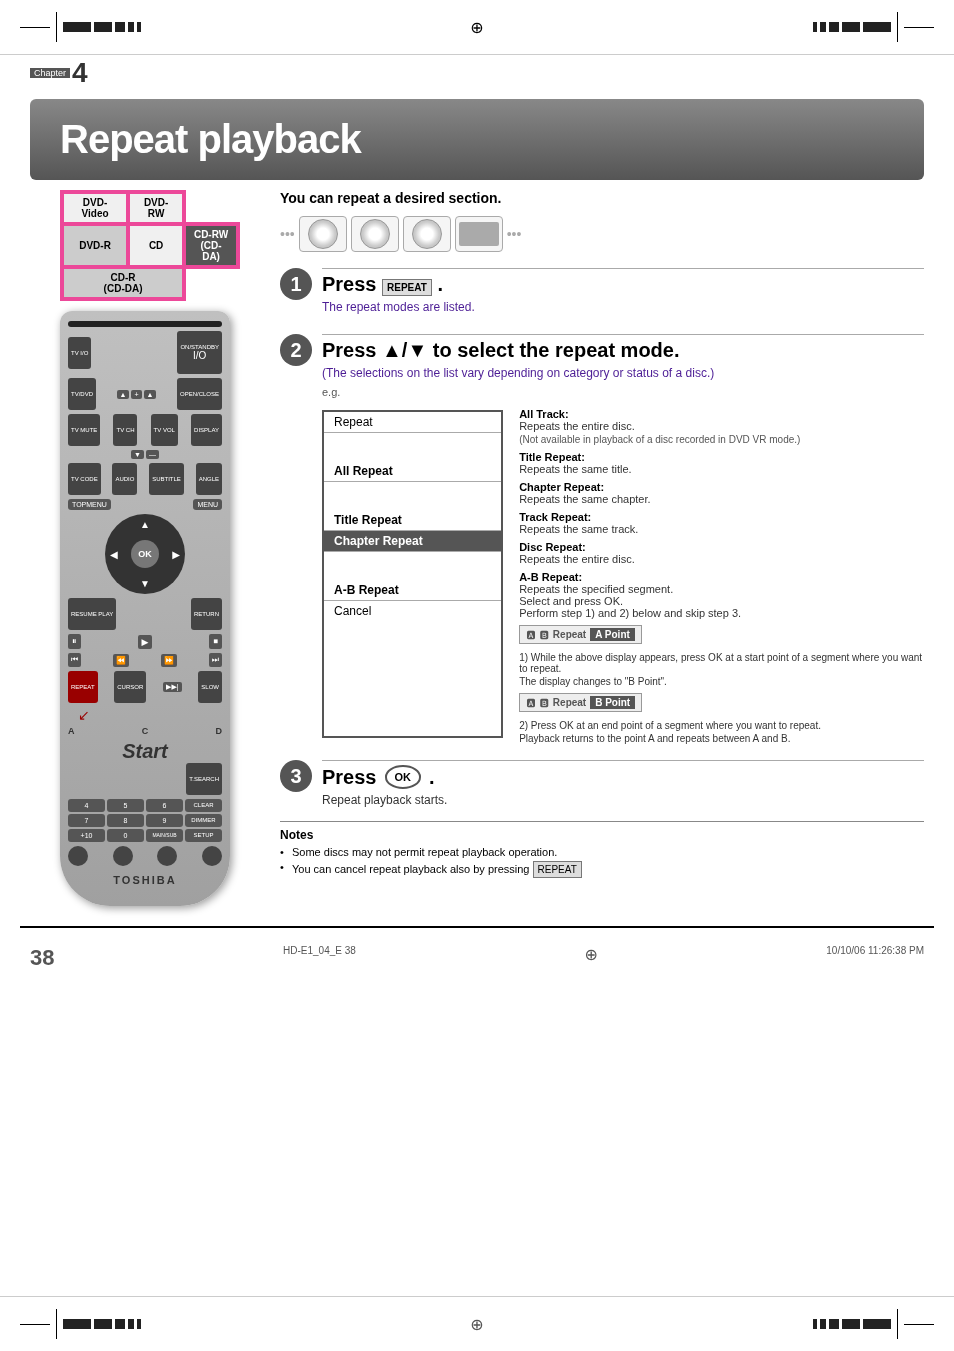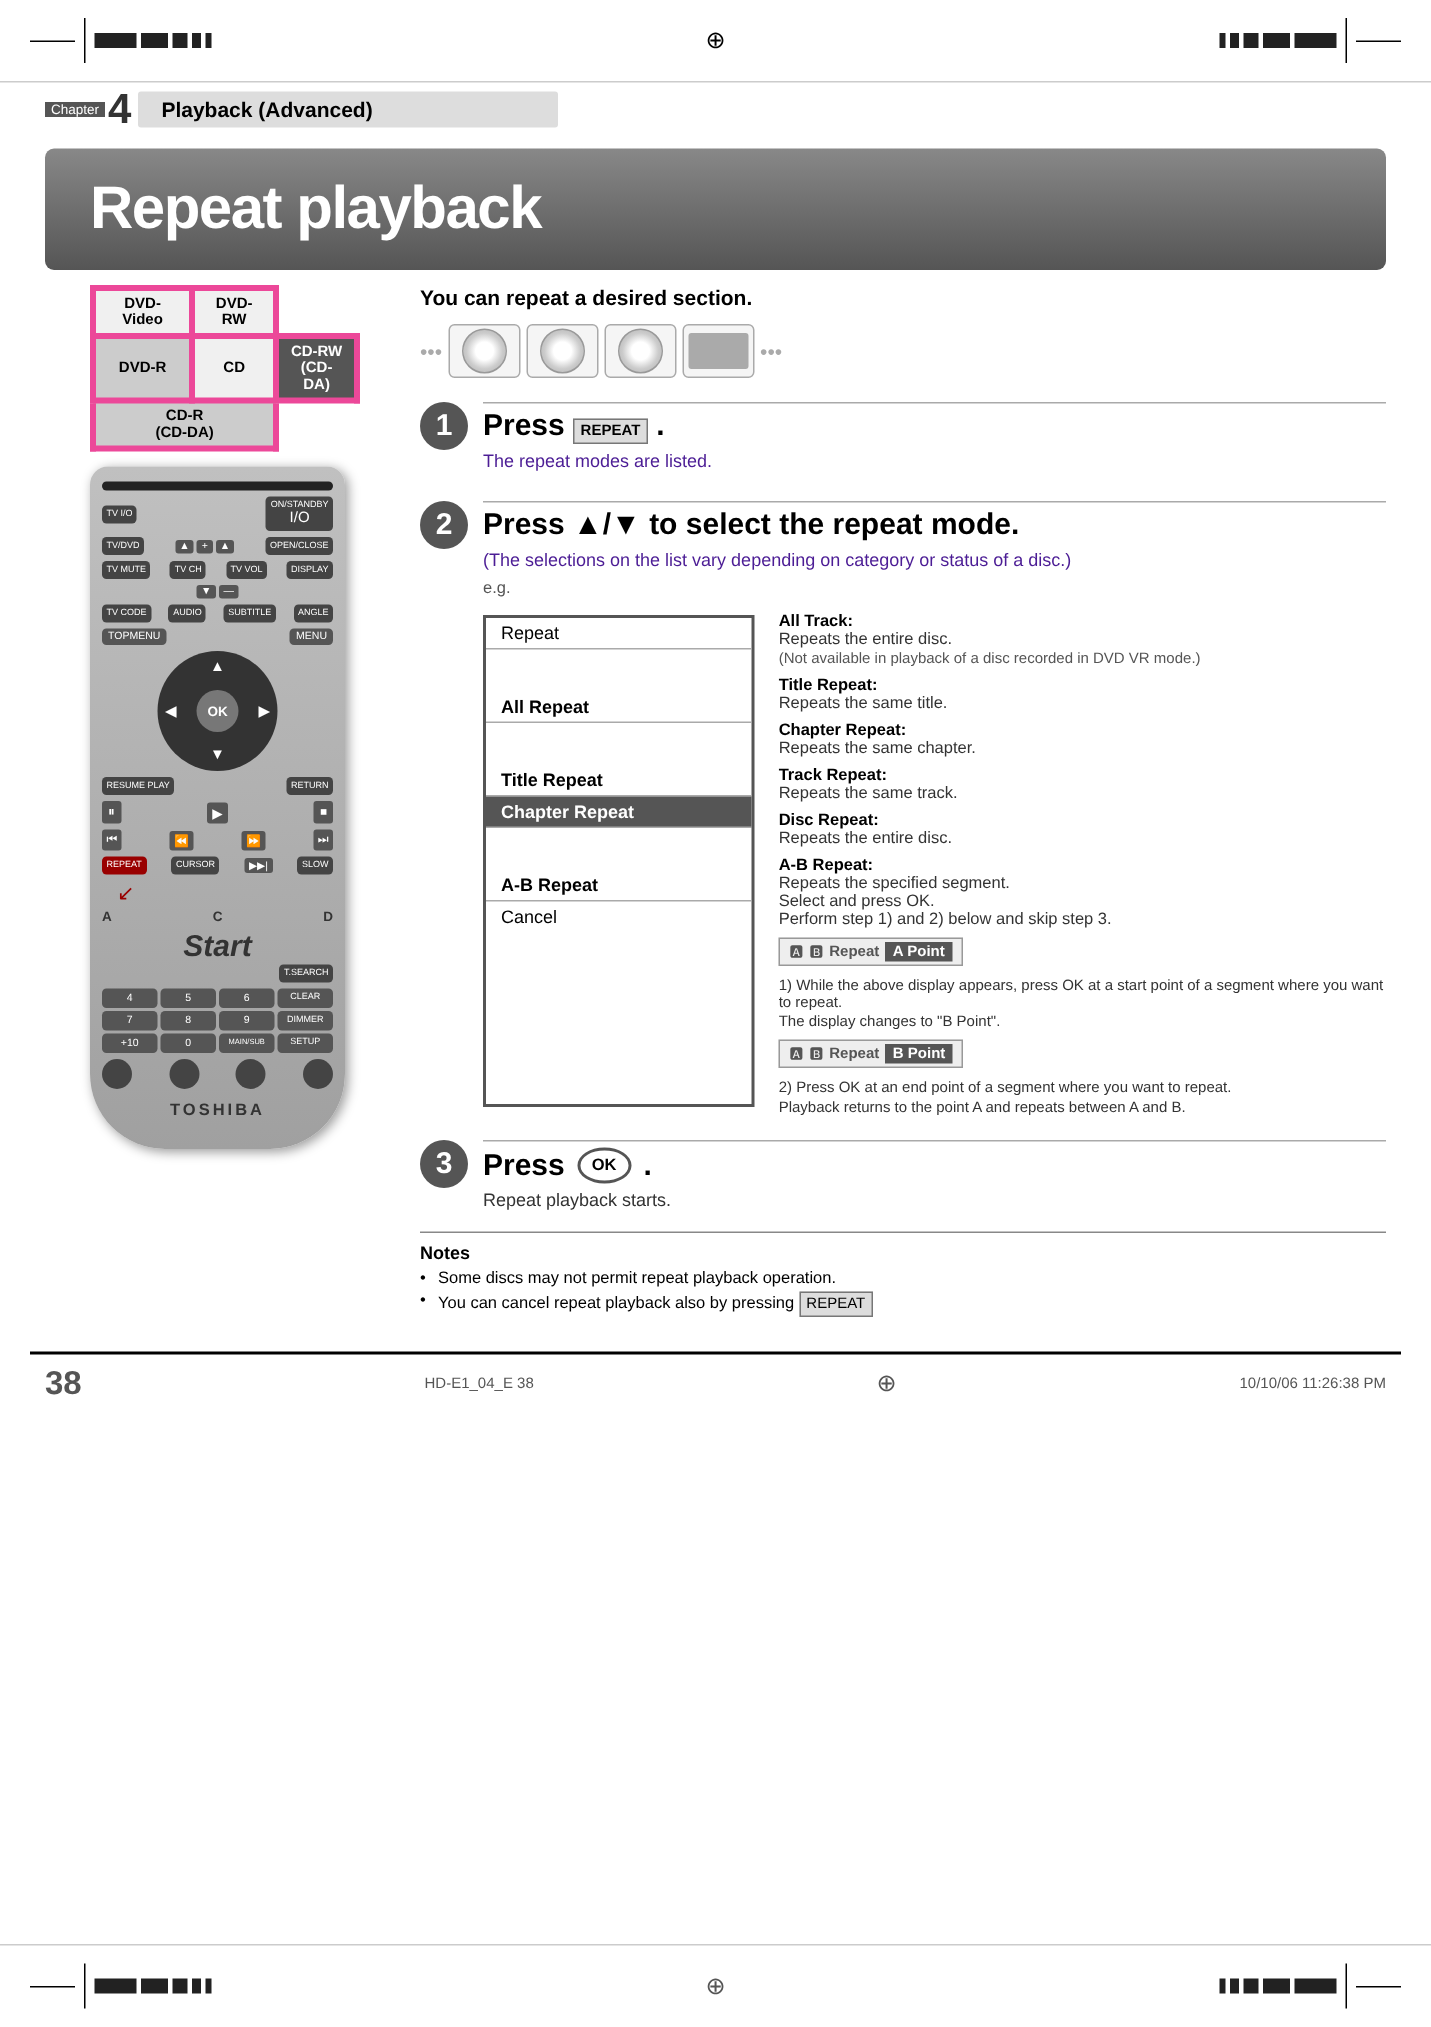--- a/index.html
+++ b/index.html
@@ -163,21 +163,21 @@
       padding: 2px 4px;
       font-size: 7px;
       cursor: pointer;
       text-align: center;
       min-width: 28px;
     }
     .remote-btn-small {
       background: #444;
       color: #fff;
       border-radius: 3px;
-      padding: 3px 3px;
+      padding: 13px 3px;
       font-size: 6px;
       cursor: pointer;
       text-align: center;
       min-width: 20px;
     }
     .remote-oval {
       background: #333;
       border-radius: 50%;
       width: 80px;
       height: 80px;
@@ -446,22 +446,21 @@
     
     .page-num {
       font-size: 22px;
       font-weight: bold;
     }
     .footer-info {
       font-size: 10px;
       color: #555;
       display: flex;
       justify-content: space-between;
-      align-items: center;
-      padding: 6px 30px;
+      padding: 17px 30px;
     }
     .bottom-divider {
       border-top: 2px solid #000;
       margin: 0 20px;
     }
 
     .step3-inline {
       display: flex;
       align-items: center;
       gap: 8px;
@@ -498,21 +497,20 @@
       <span style="width:28px;"></span>
     </div>
     <div class="corner-line-v"></div>
     <div class="corner-line-h"></div>
   </div>
 </div>
 
 <div class="chapter-header">
   <span class="chapter-num">Chapter</span>
   <span class="chapter-num-big">4</span>
-  <span class="chapter-title">Playback (Advanced)</span>
 </div>
 
 <div class="main-title-box">
   <span class="main-title-text">Repeat playback</span>
 </div>
 
 <div class="content-area">
 
   <div class="left-panel">
 

